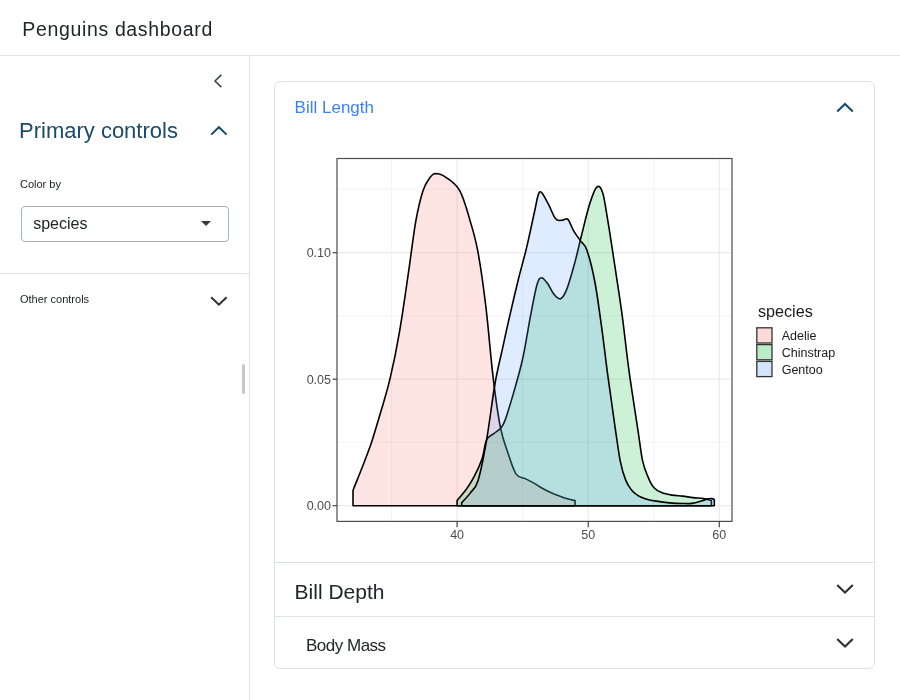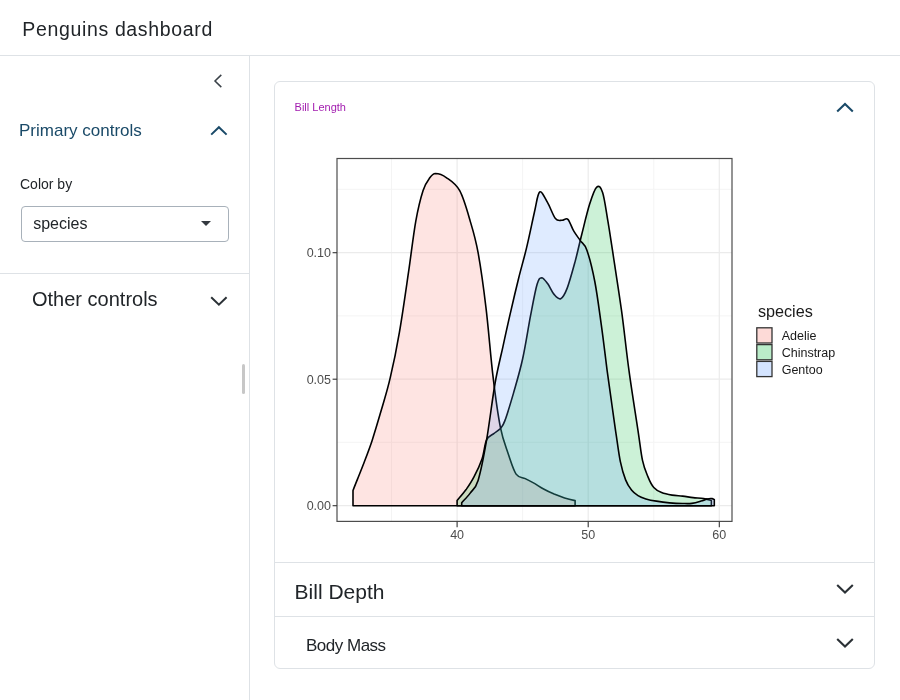--- a/index.html
+++ b/index.html
@@ -12,45 +12,45 @@
 <div class="abs" style="left:0;top:0;width:748px;height:700px;background:#fff;">
 
 <div class="abs" style="left:0;top:55px;width:900px;height:1px;background:#dee2e6;"></div>
 <div class="txt" style="left:22.3px;top:20.1px;font-size:19.5px;line-height:19.5px;letter-spacing:0.65px;color:#212529;">Penguins dashboard</div>
 
 <div class="abs" style="left:249px;top:56px;width:1px;height:644px;background:#dee2e6;"></div>
 <svg class="abs" style="left:208px;top:70px;" width="22" height="22" viewBox="0 0 22 22">
 <path d="M13.3 4.9 L7.0 11.0 L13.3 17.1" fill="none" stroke="#3a4148" stroke-width="1.5"></path>
 </svg>
 
-<div class="txt" style="left:19px;top:121.5px;font-size:17px;line-height:17px;color:#1a4a68;">Primary controls</div>
+<div class="txt" style="left:19px;top:121.5px;font-size:22px;line-height:17px;color:#1a4a68;">Primary controls</div>
 <svg class="abs" style="left:209px;top:121px;" width="20" height="20" viewBox="0 0 20 20">
 <path d="M2.2 13.6 L9.9 6.2 L17.6 13.6" fill="none" stroke="#1a4a68" stroke-width="2"></path>
 </svg>
 
-<div class="txt" style="left:20px;top:176.3px;font-size:14px;line-height:17px;color:#212529;">Color by</div>
+<div class="txt" style="left:20px;top:176.3px;font-size:11px;line-height:17px;color:#212529;">Color by</div>
 
 <div class="abs" style="left:20.5px;top:205.5px;width:208px;height:36px;background:#fff;border:1px solid #a8b1ba;border-radius:4px;"></div>
 <div class="txt" style="left:33.2px;top:216px;font-size:16px;line-height:16px;color:#212529;">species</div>
 <div class="abs" style="left:200.5px;top:220.7px;width:0;height:0;border-left:5.5px solid transparent;border-right:5.5px solid transparent;border-top:5.6px solid #343a40;"></div>
 
 <div class="abs" style="left:0;top:273.3px;width:249px;height:1px;background:#dee2e6;"></div>
 
-<div class="txt" style="left:20px;top:290.5px;font-size:20px;line-height:17px;color:#212529;margin-left:12px;">Other controls</div>
+<div class="txt" style="left:20px;top:290.5px;font-size:11px;line-height:17px;color:#212529;">Other controls</div>
 <svg class="abs" style="left:209px;top:291px;" width="20" height="20" viewBox="0 0 20 20">
 <path d="M2.2 6.3 L9.9 13.7 L17.6 6.3" fill="none" stroke="#2b3136" stroke-width="2"></path>
 </svg>
 
 <div class="abs" style="left:242.4px;top:364px;width:2.6px;height:29.5px;background:#c7c7c7;border-radius:2px;"></div>
 
 <div class="abs" style="left:273.5px;top:81.4px;width:601px;height:588px;border:1px solid #dee2e6;border-radius:6px;"></div>
 <div class="abs" style="left:274.5px;top:561.7px;width:599px;height:1px;background:#dee2e6;"></div>
 <div class="abs" style="left:274.5px;top:615.6px;width:599px;height:1px;background:#dee2e6;"></div>
 
-<div class="txt" style="left:294.6px;top:99.4px;font-size:11px;line-height:17px;color:#a21caf;">Bill Length</div>
+<div class="txt" style="left:294.6px;top:99.4px;font-size:17px;line-height:17px;color:#3b82f6;">Bill Length</div>
 <svg class="abs" style="left:835px;top:98px;" width="20" height="20" viewBox="0 0 20 20">
 <path d="M2.2 13.5 L10.0 6.0 L17.8 13.5" fill="none" stroke="#1a4a68" stroke-width="2.1"></path>
 </svg>
 
 <div class="txt" style="left:294.6px;top:583.4px;font-size:21px;line-height:17px;color:#212529;">Bill Depth</div>
 <svg class="abs" style="left:834.6px;top:581px;" width="20" height="20" viewBox="0 0 20 20">
 <path d="M2.2 4.0 L10.0 11.5 L17.8 4.0" fill="none" stroke="#2b3136" stroke-width="2.1"></path>
 </svg>
 
 <div class="txt" style="left:306px;top:636.9px;font-size:17px;line-height:17px;letter-spacing:-0.5px;color:#212529;">Body Mass</div>

